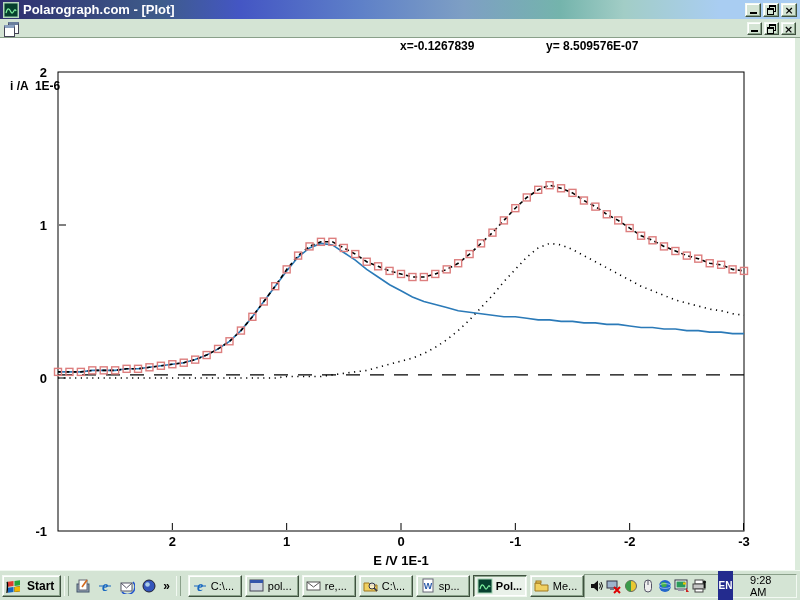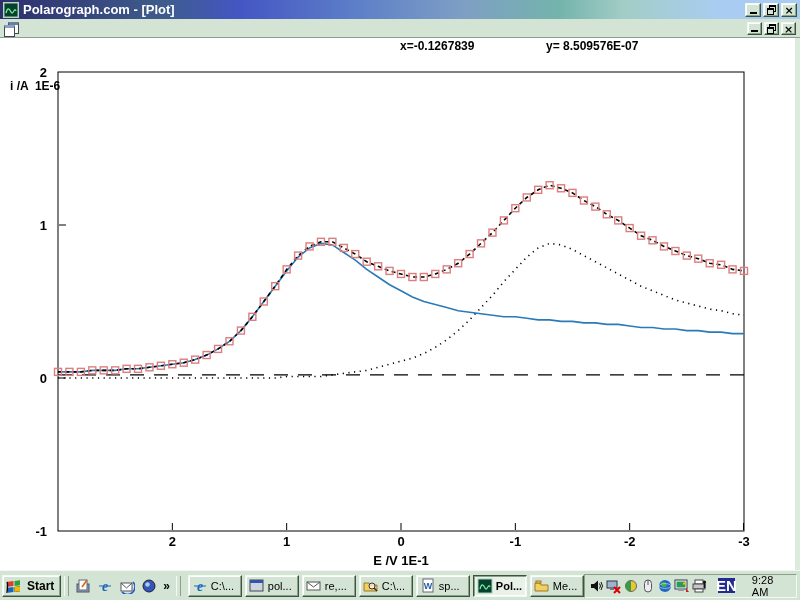--- a/index.html
+++ b/index.html
@@ -65,21 +65,21 @@
     border-color:#f2f9f2 #3f513f #3f513f #f2f9f2;
     box-shadow:inset -1px -1px 0 #8ba38b,inset 1px 1px 0 #ffffff;
     font-size:11px;white-space:nowrap;overflow:hidden;cursor:default;}
   .taskbtn.active{background:#e9f1e9;font-weight:bold;
     border-color:#3f513f #f2f9f2 #f2f9f2 #3f513f;
     box-shadow:inset 1px 1px 0 #8ba38b,inset -1px -1px 0 #ffffff;}
   .taskbtn .icon{flex:0 0 16px;width:16px;height:16px;}
   .tray{margin-left:auto;margin-right:3px;height:22px;display:flex;align-items:center;
     border:1px solid;border-color:#8aa08a #f2f9f2 #f2f9f2 #8aa08a;padding:0 4px;gap:2px;}
   .tray .icon{width:17px;height:16px;display:flex;align-items:center;justify-content:center;cursor:default;}
-  .en-badge{width:17px;height:15px;background:#232b8e;color:#fff;font-size:15px;font-weight:bold;
+  .en-badge{width:17px;height:30px;background:#232b8e;color:#fff;font-size:10px;font-weight:bold;
     display:flex;align-items:center;justify-content:center;margin-left:8px;cursor:default;}
   .clock{font-size:11px;margin:0 6px 0 15px;}
 </style>
 </head>
 <body>
 
 <div class="screen">
 
   <div class="titlebar">
     <span class="app-icon">

